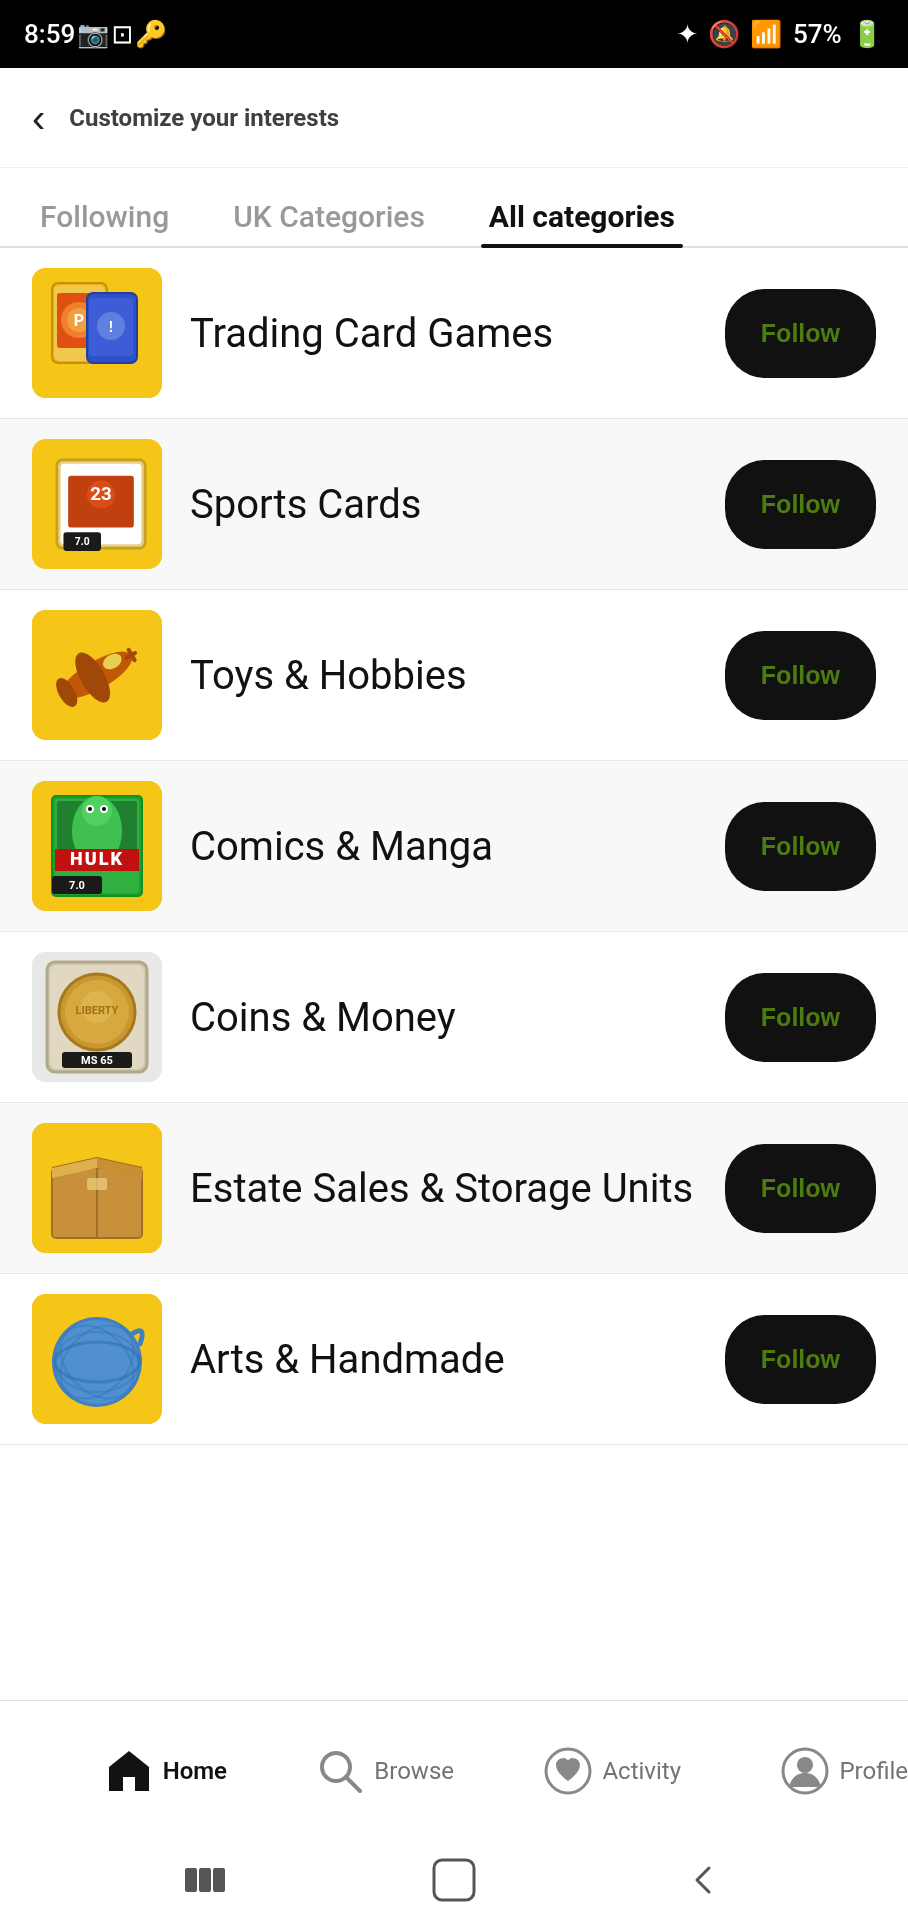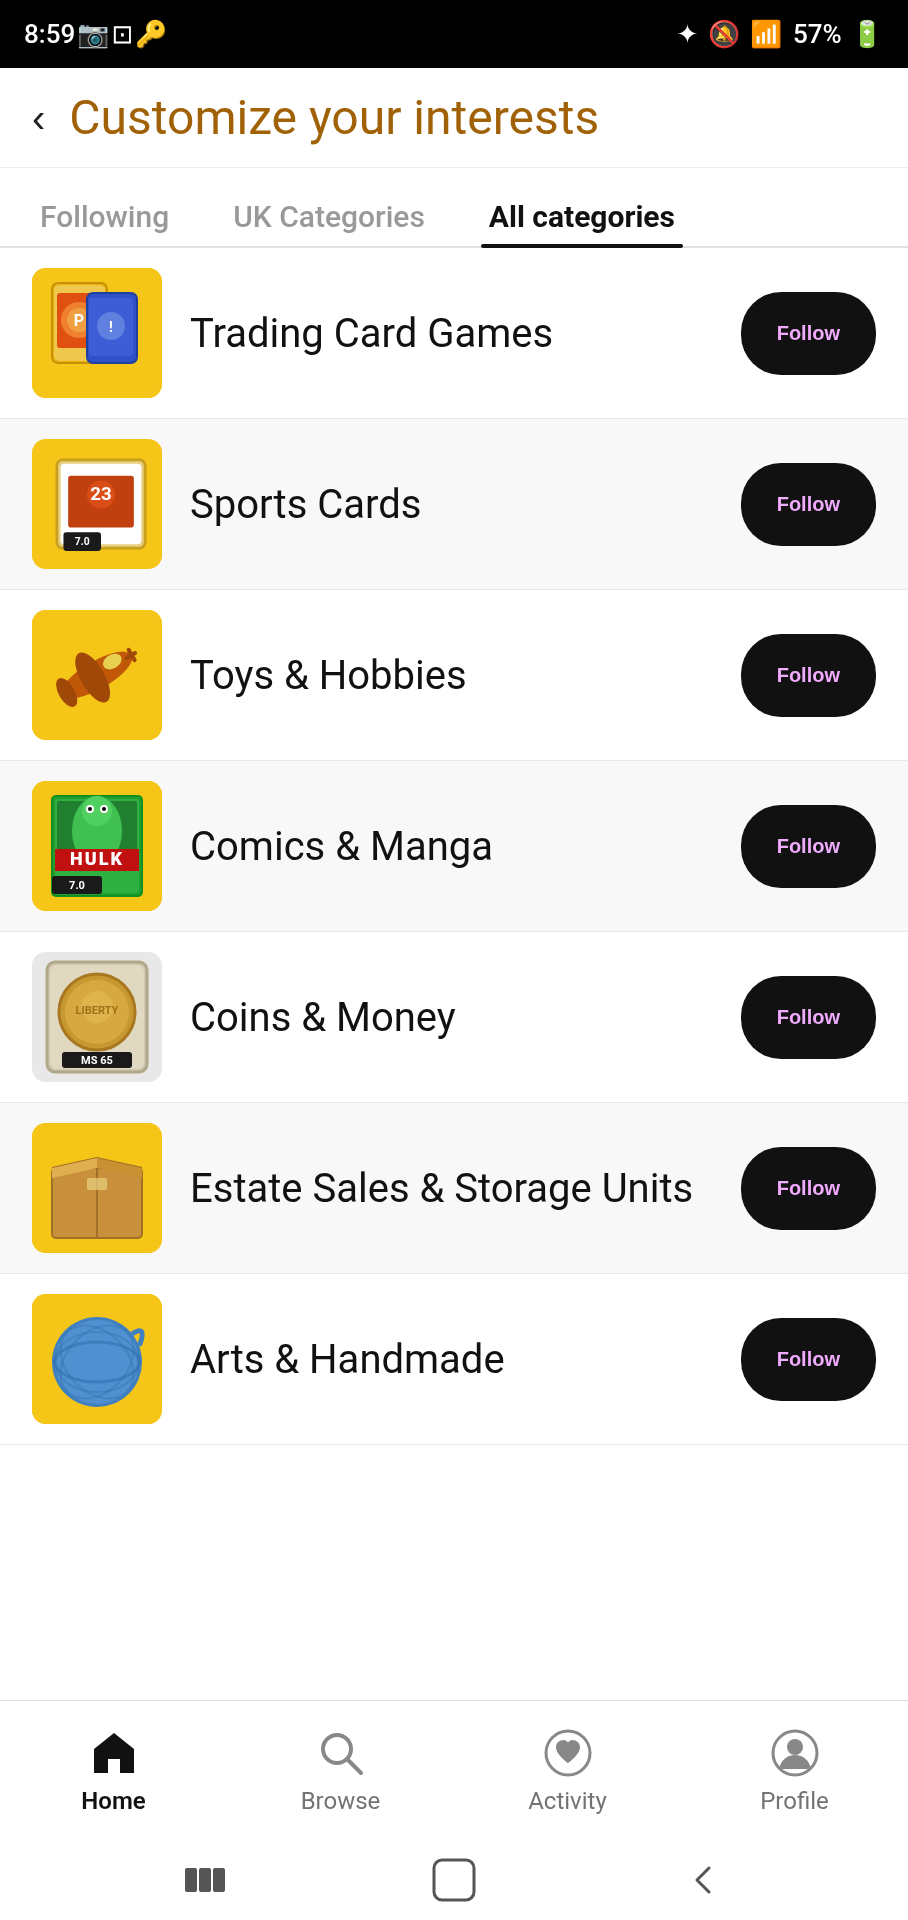--- a/index.html
+++ b/index.html
@@ -42,23 +42,23 @@
       font-size: 40px;
       color: #222;
       cursor: pointer;
       margin-right: 24px;
       font-weight: 300;
       background: none;
       border: none;
       line-height: 1;
     }
     .header-title {
-      font-size: 48px;
-      font-weight: 400;
-      color: #a16207;
+      font-size: 24px;
+      font-weight: 700;
+      color: #404040;
     }
 
     
     .tabs {
       display: flex;
       align-items: flex-end;
       padding: 0 32px;
       background: #fff;
       border-bottom: 2px solid #e0e0e0;
       height: 80px;
@@ -147,25 +147,25 @@
       position: relative;
     }
     .category-name {
       flex: 1;
       font-size: 40px;
       font-weight: 400;
       color: #111;
     }
     .follow-btn {
       background: #111;
-      color: #f0abfc;
+      color: #4d7c0f;
       border: none;
       border-radius: 40px;
       padding: 30px 36px;
-      font-size: 20px;
+      font-size: 25px;
       font-weight: 600;
       cursor: pointer;
       white-space: nowrap;
     }
 
     
     .thumb-svg {
       width: 100%;
       height: 100%;
     }
@@ -174,21 +174,21 @@
     .bottom-nav {
       display: flex;
       background: #fff;
       border-top: 1px solid #e0e0e0;
       height: 140px;
       align-items: center;
     }
     .nav-item {
       flex: 1;
       display: flex;
-      flex-direction: column;
+      flex-direction: row;
       align-items: center;
       justify-content: flex-end;
       gap: 8px;
       cursor: pointer;
       padding: 10px 0;
     }
     .nav-icon {
       width: 52px;
       height: 52px;
       display: flex;

